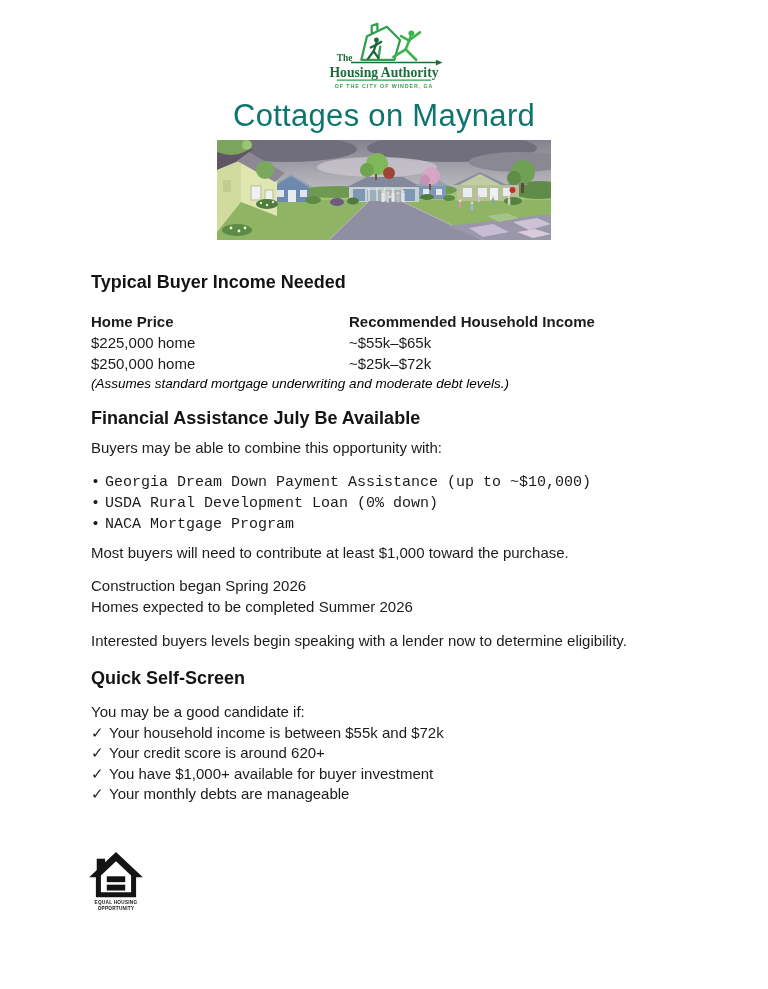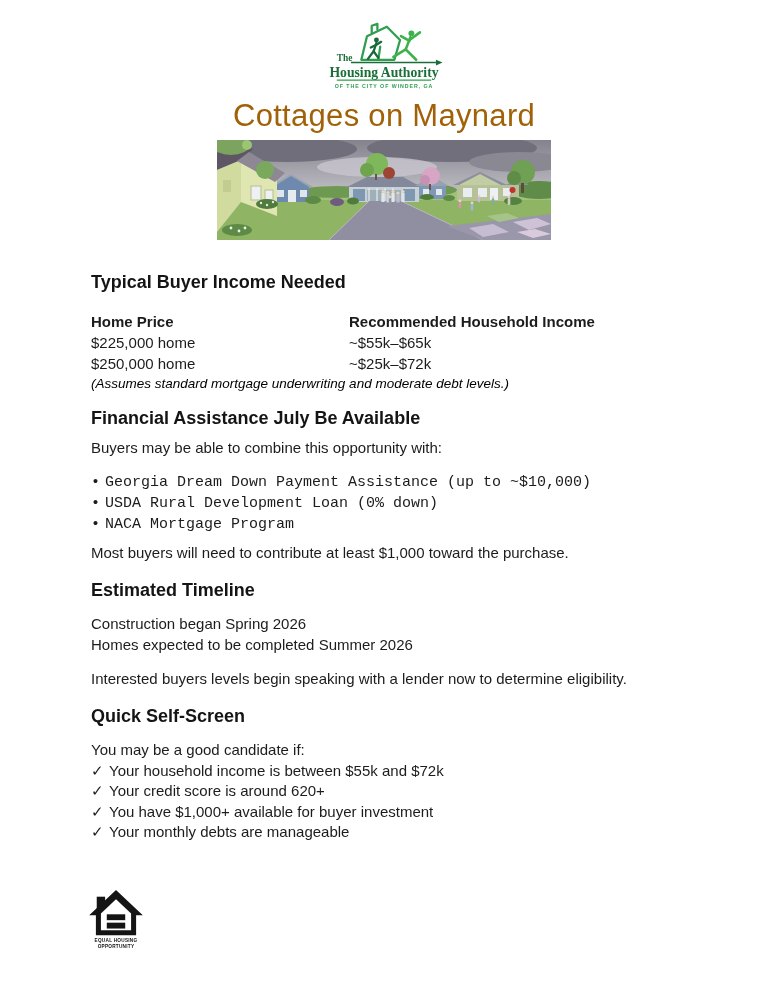--- a/index.html
+++ b/index.html
@@ -3,21 +3,21 @@
 <meta charset="utf-8">
 <style>
   html,body{margin:0;padding:0;}
   body{
     width:768px;height:989px;background:#ffffff;color:#1c1c1c;
     font-family:"Liberation Sans",sans-serif;overflow:hidden;
   }
   .header{padding-top:22px;text-align:center;}
   .logo-svg{display:inline-block;}
   .page-title{
-    margin:4px 0 0;font-size:31px;font-weight:400;color:#a16207;
+    margin:4px 0 0;font-size:31px;font-weight:400;color:#0f766e;
     letter-spacing:0.3px;line-height:36px;
   }
   .hero{display:block;margin:6px auto 0;}
   .content{padding-left:91px;padding-right:112px;}
   .section-heading{font-size:18px;font-weight:700;color:#141414;margin:0;line-height:21px;}
   .mt-s1{margin-top:32px;}
   .income-table{margin-top:18px;font-size:15px;}
   .trow{display:flex;line-height:21px;}
   .c1{width:258px;}
   .thead{font-weight:700;}
@@ -219,21 +219,20 @@
 
   <h2 class="section-heading mt-heading2">Financial Assistance July Be Available</h2>
   <p class="body-text mt-intro">Buyers may be able to combine this opportunity with:</p>
   <ul class="bullet-list">
     <li><span class="bullet">•</span><span>Georgia Dream Down Payment Assistance (up to ~$10,000)</span></li>
     <li><span class="bullet">•</span><span>USDA Rural Development Loan (0% down)</span></li>
     <li><span class="bullet">•</span><span>NACA Mortgage Program</span></li>
   </ul>
   <p class="body-text mt-outro">Most buyers will need to contribute at least $1,000 toward the purchase.</p>
 
-  <h2 class="section-heading mt-heading3">Estimated Timeline</h2>
   <p class="body-text mt-lines">Construction began Spring 2026</p>
   <p class="body-text">Homes expected to be completed Summer 2026</p>
   <p class="body-text mt-note3">Interested buyers levels begin speaking with a lender now to determine eligibility.</p>
 
   <h2 class="section-heading mt-heading4">Quick Self-Screen</h2>
   <p class="screen-intro">You may be a good candidate if:</p>
   <ul class="check-list">
     <li><span class="check">✓</span><span>Your household income is between $55k and $72k</span></li>
     <li><span class="check">✓</span><span>Your credit score is around 620+</span></li>
     <li><span class="check">✓</span><span>You have $1,000+ available for buyer investment</span></li>

